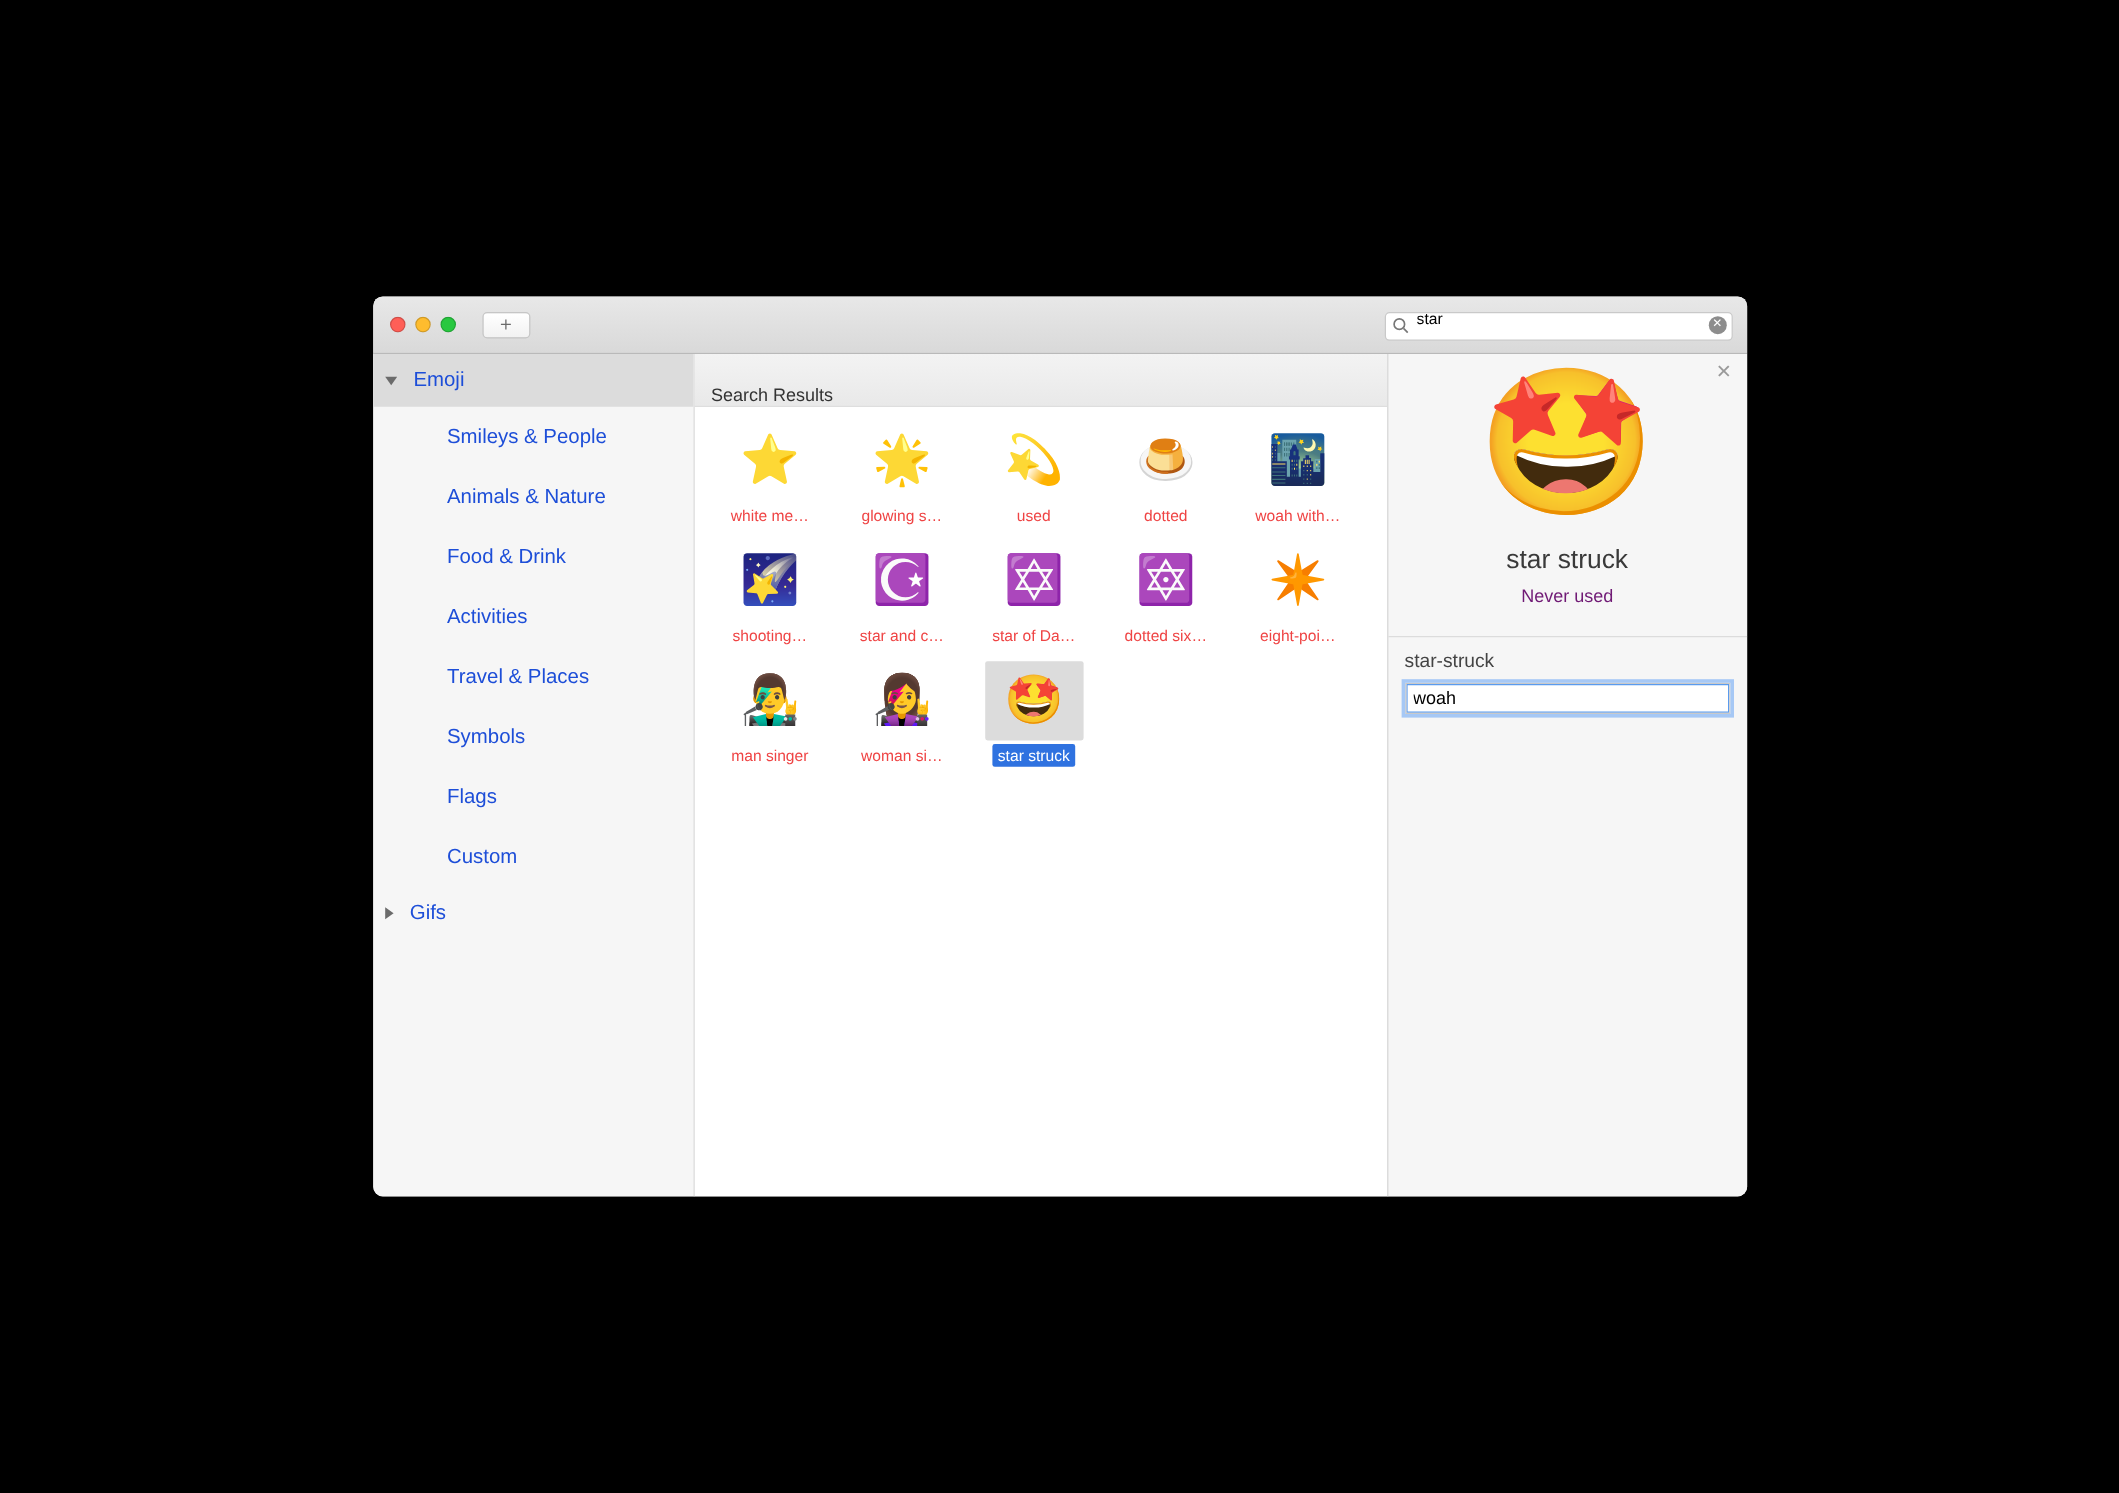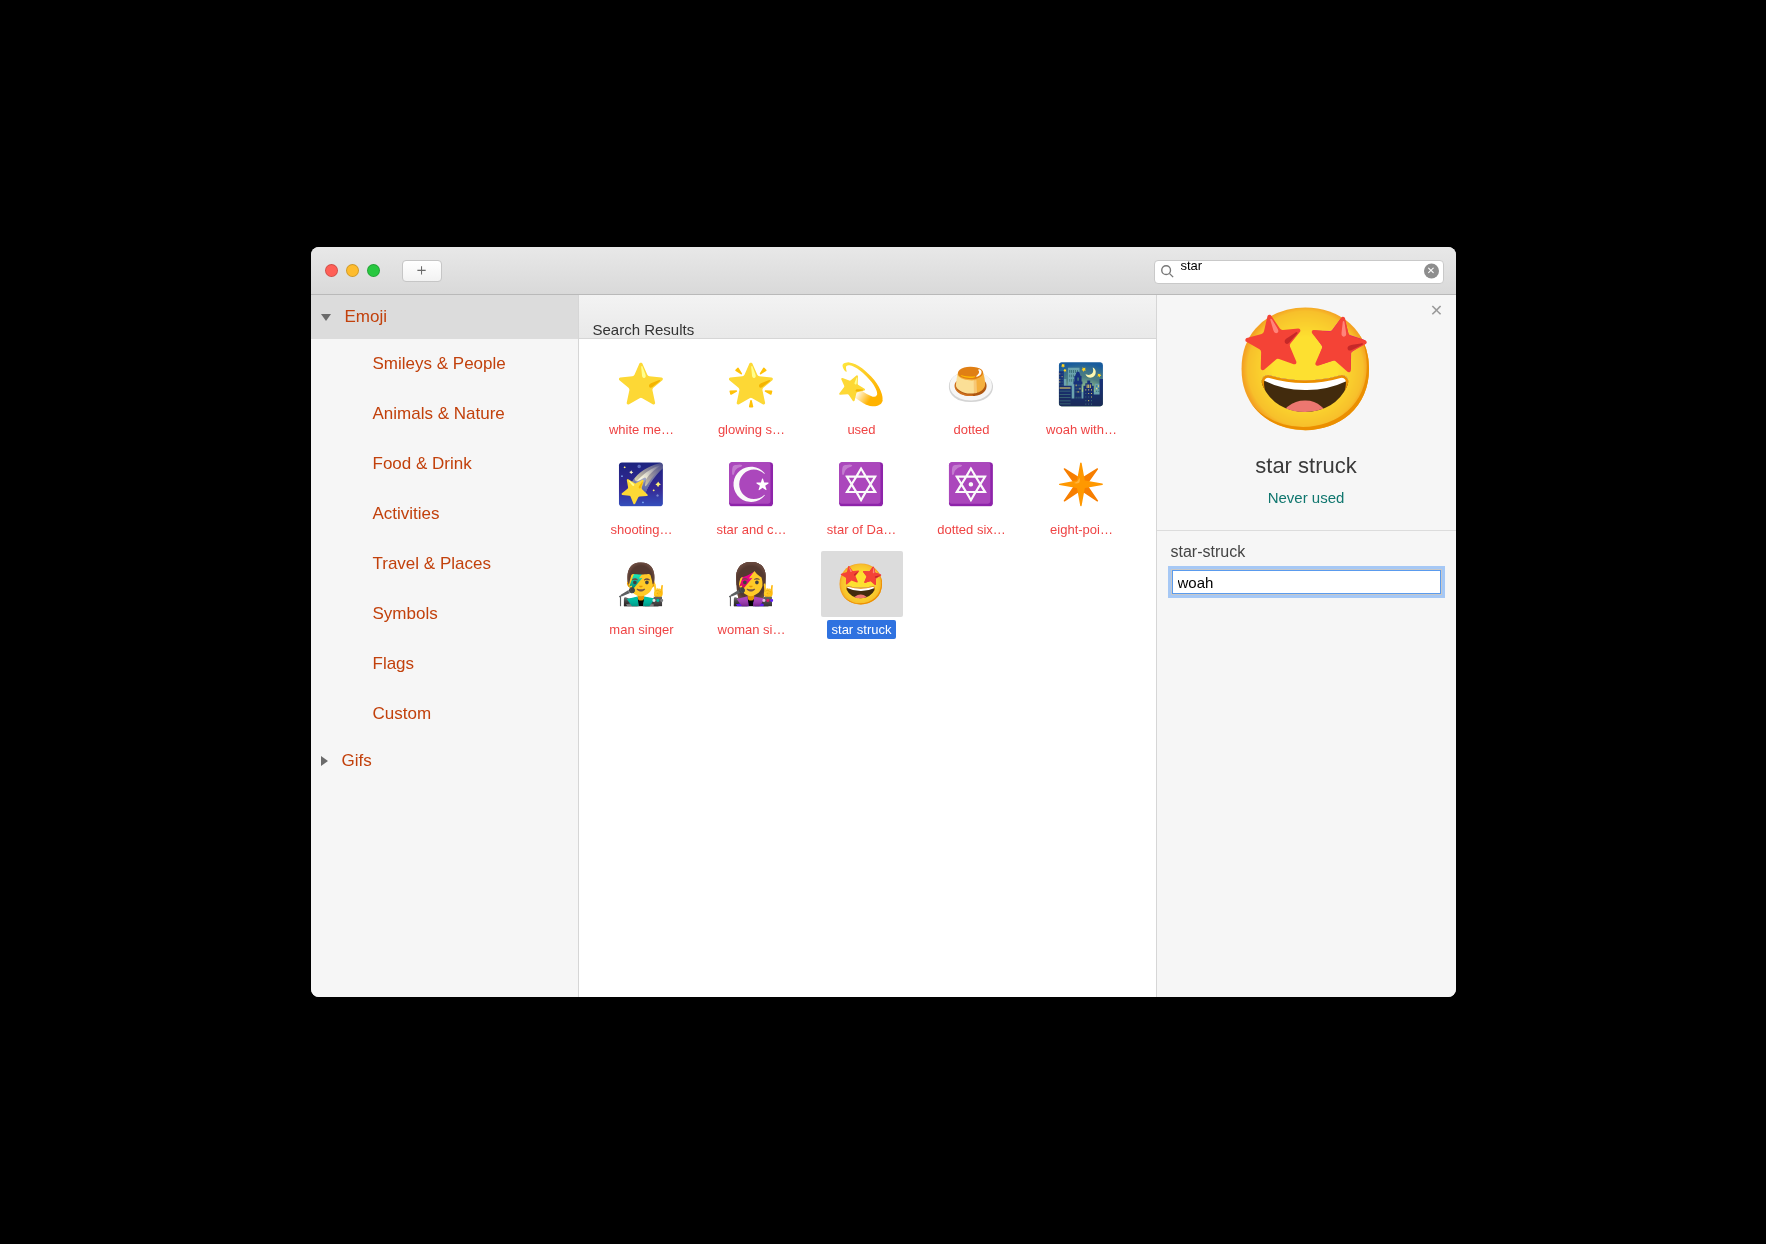--- a/index.html
+++ b/index.html
@@ -110,21 +110,21 @@
     border-left: 7px solid #6b6b6b;
     border-right: none;
   }
   .sidebar-item {
     height: 50px;
     display: flex; align-items: center;
     padding-left: 62px;
     font-size: 17px;
     cursor: default;
   }
-  .sidebar-section .label, .sidebar-item .label { color: #c2410c; }
+  .sidebar-section .label, .sidebar-item .label { color: #1d4ed8; }
 
   
   .main {
     flex: 1;
     background: #fff;
     display: flex;
     flex-direction: column;
     min-width: 0;
   }
   .main-header {
@@ -192,21 +192,21 @@
   }
   .detail-close {
     position: absolute; top: 8px; right: 10px;
     width: 18px; height: 18px;
     color: #9a9a9a;
     font-size: 16px; line-height: 1; text-align: center;
     cursor: default;
   }
   .detail-emoji { font-size: 120px; line-height: 1; margin-top: 6px; }
   .detail-name { font-size: 22px; color: #3a3a3a; margin-top: 24px; }
-  .detail-usage { font-size: 15px; color: #0f766e; margin-top: 10px; }
+  .detail-usage { font-size: 15px; color: #701a75; margin-top: 10px; }
   .detail-body { padding: 12px 14px; }
   .detail-slug { font-size: 16px; color: #444; margin-bottom: 8px; }
   .alias-input {
     width: 100%;
     height: 26px;
     border: 1px solid #c9c9c9;
     border-radius: 0;
     padding: 0 6px;
     font-size: 15px;
     outline: 3px solid #a6c8f5;

